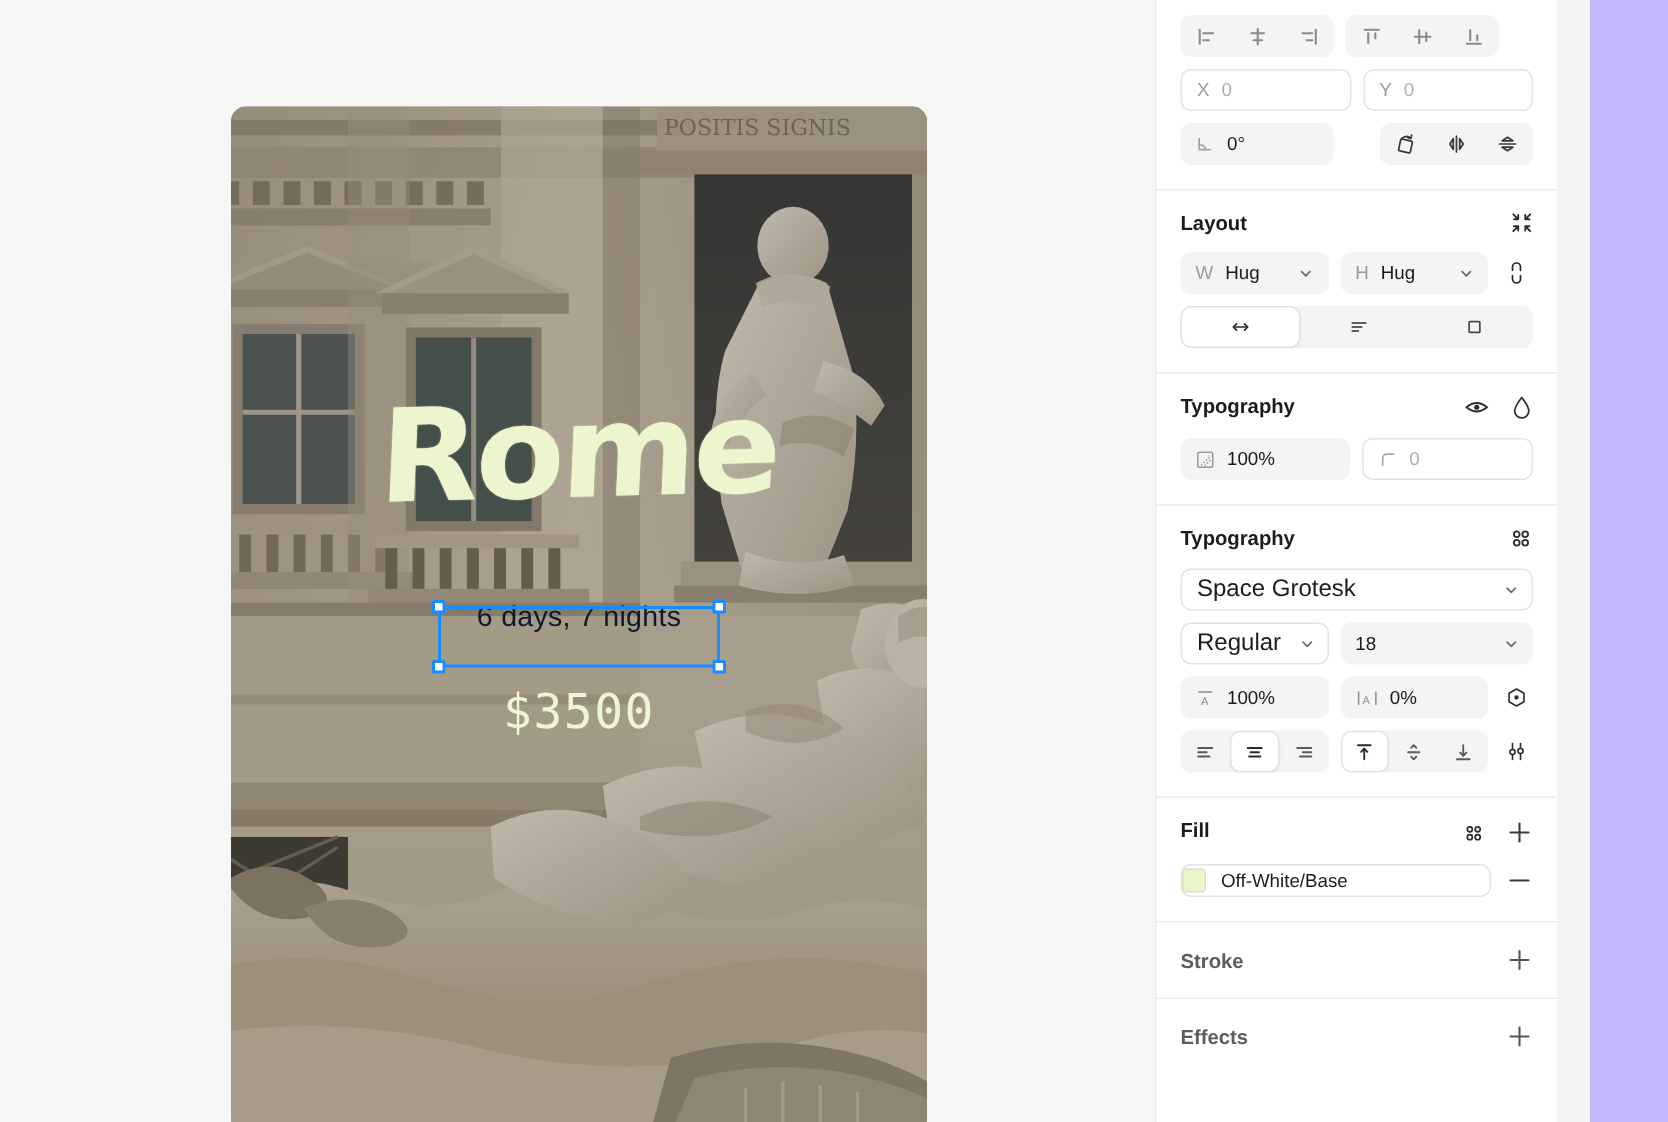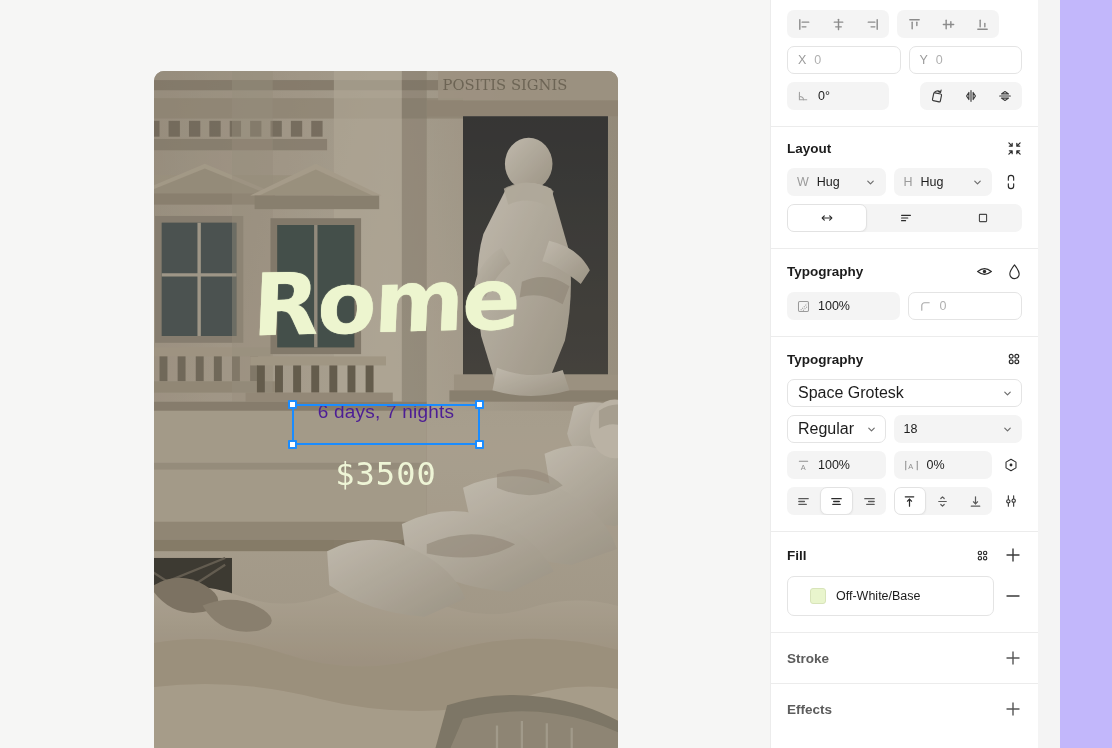--- a/index.html
+++ b/index.html
@@ -44,21 +44,21 @@
     color: #edf5cf;
     transform: skewX(-4deg) rotate(-1.5deg);
     text-shadow: 0 0 1px rgba(237,245,207,0.9);
   }
   .art-sub {
     position: absolute;
     left: 0; right: 0; top: 330px;
     text-align: center;
     font-family: "Liberation Sans", sans-serif;
     font-size: 19px;
-    color: #4c1d95;
+    color: #0f172a;
     letter-spacing: 0.2px;
   }
   .art-price {
     position: absolute;
     left: 0; right: 0; top: 384px;
     text-align: center;
     font-family: "DejaVu Sans Mono", monospace;
     font-size: 32px;
     letter-spacing: 1px;
     color: #eef5d6;
@@ -92,21 +92,21 @@
     flex: 0 0 268px;
     border-left: 1px solid #ececec;
     overflow: hidden;
   }
   .gutter { width: 22px; height: 748px; background: #f4f4f4; flex: 0 0 22px; }
   .accent-strip { width: 52px; height: 748px; background: #c2b7fb; flex: 0 0 52px; }
 
   .section { padding: 14px 16px 16px 16px; border-bottom: 1px solid #ececec; }
   .section.first { padding-top: 10px; }
   .sec-head {
-    display: flex; align-items: center; justify-content: space-between;
+    display: flex; align-items: flex-start; justify-content: space-between;
     margin-bottom: 12px;
   }
   .sec-title { font-size: 13.5px; font-weight: 700; color: #1c1c1c; }
   .sec-title.muted { color: #5c5c5c; font-weight: 600; }
   .sec-actions { display: flex; align-items: center; gap: 14px; }
 
   .row { display: flex; align-items: center; gap: 8px; margin-bottom: 8px; }
   .row:last-child { margin-bottom: 0; }
 
   
@@ -166,21 +166,21 @@
   .mini-icon-btn {
     width: 22px; height: 28px; display: flex; align-items: center;
     justify-content: center; cursor: pointer; flex: 0 0 22px;
   }
 
   .fill-row {
     display: flex; align-items: center; gap: 10px;
   }
   .fill-chip {
     display: flex; align-items: center; gap: 10px;
-    flex: 1; height: 40px; padding: 0 22px;
+    flex: 1; height: 22px; padding: 0 0;
     border: 1px solid #e4e4e4; border-radius: 7px; background: #fff;
   }
   .swatch {
     width: 16px; height: 16px; border-radius: 3px;
     background: #e9f5cd; border: 1px solid #d8e4ba;
     flex: 0 0 16px;
   }
   .fill-name { font-size: 12.5px; color: #1c1c1c; }
   .minus-btn { width: 18px; display:flex; align-items:center; justify-content:center; cursor:pointer;}
 

